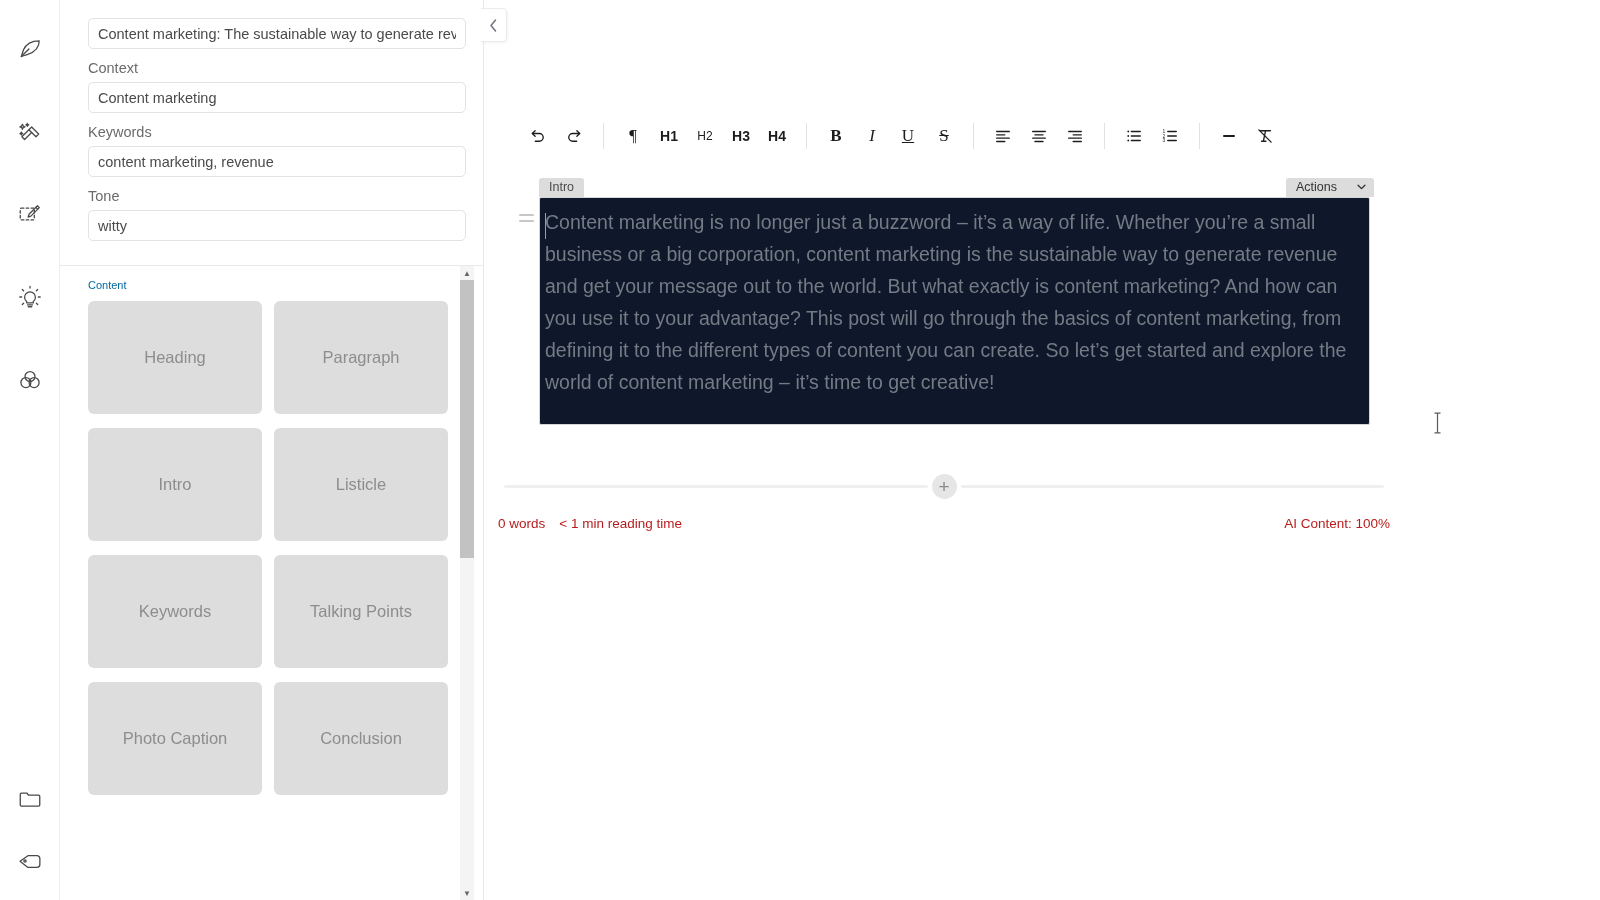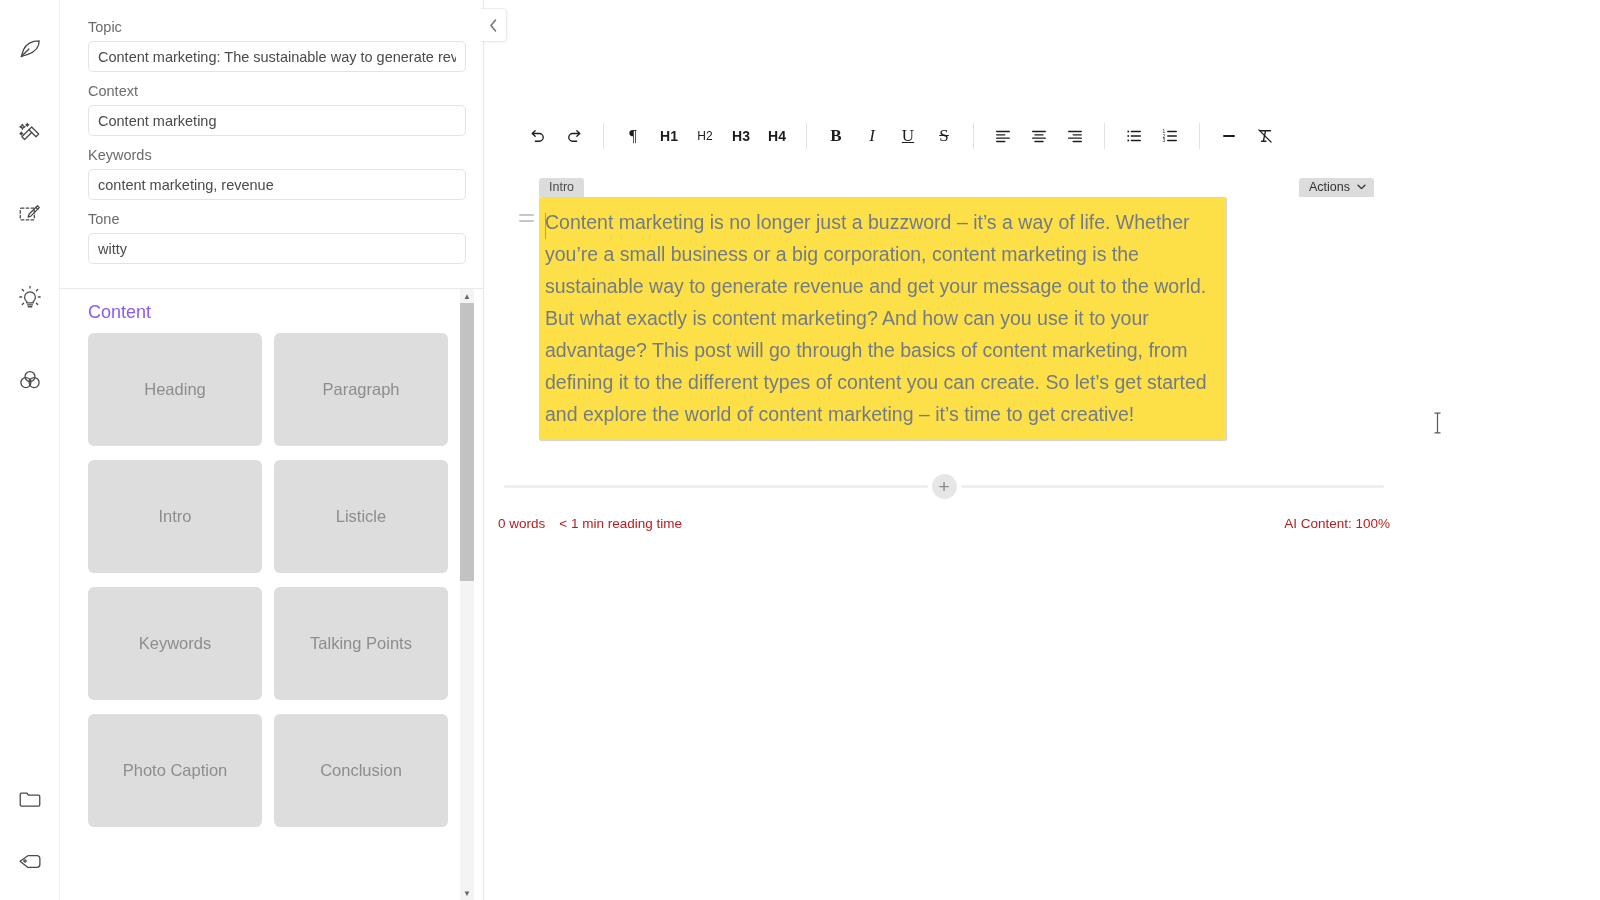--- a/index.html
+++ b/index.html
@@ -61,21 +61,21 @@
   }
 
   
   .blocks-wrap {
     flex: 1 1 auto;
     position: relative;
     overflow: hidden;
     padding-left: 28px;
   }
   .blocks-title {
-    font-size: 18px; color: #8b5cf6;
+    font-size: 11px; color: #0369a1;
     padding: 13px 0 10px 0;
   }
   .blocks-grid {
     display: grid;
     grid-template-columns: 174px 174px;
     gap: 14px 12px;
     width: 360px;
   }
   .block-card {
     height: 113px;
@@ -175,43 +175,43 @@
     padding: 2px 10px 3px 10px;
     border-radius: 3px 3px 0 0;
   }
   .block-actions {
     position: absolute; right: 0; top: 0;
     background: #dcdcdc;
     color: #333;
     font-size: 12.5px;
     padding: 2px 8px 3px 10px;
     border-radius: 3px 3px 0 0;
-    display: flex; align-items: center; gap: 7px;
+    display: flex; align-items: center; gap: 20px;
     cursor: pointer;
   }
   .block-body {
     position: relative;
     display: flex; align-items: flex-start;
   }
   .drag-handle {
     width: 25px; padding-top: 17px;
     display: flex; flex-direction: column;
     align-items: center; gap: 4px;
     cursor: grab;
   }
   .drag-handle i {
     display: block; width: 15px; height: 2px;
     background: #c7c7c7; border-radius: 1px;
   }
   .block-text {
-    width: 688px;
+    width: 831px;
     min-height: 228px;
     border: 1px solid #d6d6d6;
     border-radius: 2px;
-    background: #fde047;
+    background: #0f172a;
     padding: 8px 10px 10px 5px;
     font-size: 19.5px;
     line-height: 32px;
     color: #737b85;
     position: relative;
     outline: none;
     font-family: "Liberation Sans", sans-serif;
   }
   .caret-line {
     position: absolute; left: 6px; top: 11px;
@@ -304,21 +304,20 @@
         <path d="M2.8 12.3l7.3-5.2h8.4a2.6 2.6 0 012.6 2.6v5.6a2.6 2.6 0 01-2.6 2.6h-8.4z"></path>
         <circle cx="7.4" cy="12" r="1.05"></circle>
       </svg>
     </div>
   </div>
 
   <div class="left-panel">
 
     <div class="form-area">
       <div class="field">
-        <div class="field-label">Topic</div>
         <input class="field-input" type="text" value="Content marketing: The sustainable way to generate reve" style="">
       </div>
       <div class="field">
         <div class="field-label">Context</div>
         <input class="field-input" type="text" value="Content marketing" style="">
       </div>
       <div class="field">
         <div class="field-label">Keywords</div>
         <input class="field-input" type="text" value="content marketing, revenue" style="">
       </div>

